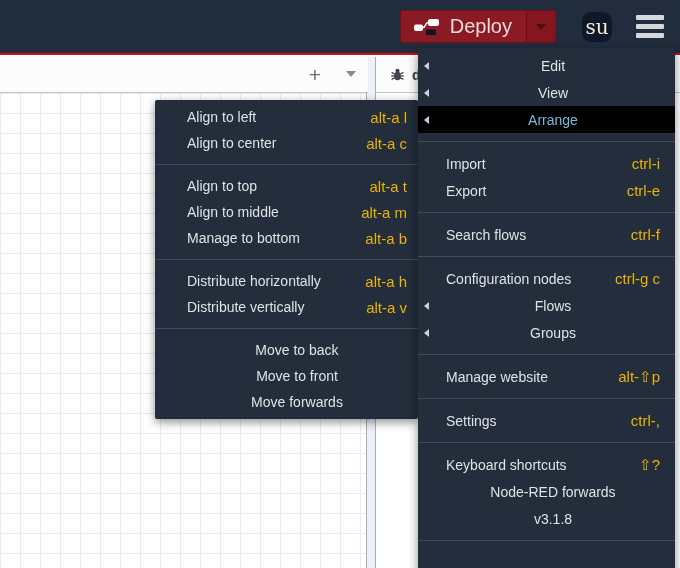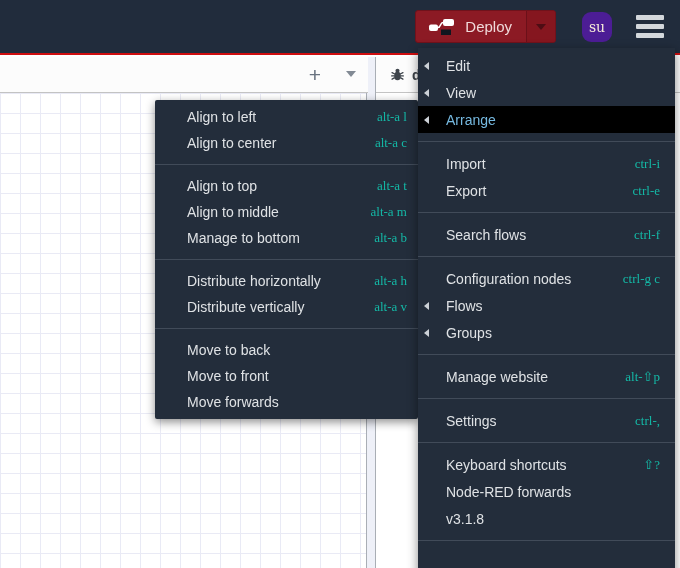--- a/index.html
+++ b/index.html
@@ -14,32 +14,32 @@
     background:#212c3c; border-bottom:2px solid #cf0e10;
     display:flex; align-items:center; justify-content:flex-end;
     padding-right:14px; z-index:20;
   }
   .deploy-btn {
     display:flex; align-items:stretch; height:33px; border-radius:3px;
     overflow:hidden; background:#8c1a24; border:1px solid #70121b;
     cursor:pointer; margin-right:26px;
   }
   .deploy-main { display:flex; align-items:center; gap:10px; padding:0 14px 0 12px; }
-  .deploy-label { color:#f0d9d9; font-size:15px; }
+  .deploy-label { color:#f0d9d9; font-size:20px; }
   .deploy-caret {
     display:flex; align-items:center; padding:0 9px;
     background:#85161f; border-left:1px solid #6b1019;
   }
   .caret-down {
     width:0; height:0; border-left:5px solid transparent;
     border-right:5px solid transparent; border-top:6px solid #4d0d14;
   }
   .avatar {
-    width:30px; height:30px; border-radius:9px; background:#4c1d95;
-    color:#f7ecd9; font-family:"DejaVu Serif", serif; font-size:14px;
+    width:30px; height:30px; border-radius:9px; background:#0f172a;
+    color:#f7ecd9; font-family:"DejaVu Serif", serif; font-size:20px;
     display:flex; align-items:center; justify-content:center;
     cursor:pointer; margin-right:22px;
   }
   .hamburger { display:flex; flex-direction:column; gap:4px; cursor:pointer; padding:2px; }
   .hamburger span { width:28px; height:5px; background:#d4d8dc; border-radius:1px; }
 
   
   .canvas-toolbar {
     position:absolute; left:0; top:57px; width:368px; height:36px;
     background:#fcfcfc; border-bottom:1px solid #c3c3c3; z-index:5;
@@ -77,25 +77,25 @@
   .bug-icon { width:15px; height:15px; flex:0 0 auto; }
   .sidebar-tab-label { font-size:14px; color:#3c4248; font-weight:bold; }
 
   
   .menu-panel {
     position:absolute; background:#232d3b; padding:4px 0;
     box-shadow:0 3px 10px rgba(0,0,0,0.45);
   }
   .menu-row {
     position:relative; display:flex; align-items:center;
-    color:#dfe2e5; font-size:14px; cursor:pointer;
+    color:#dfe2e5; font-size:14px; cursor:pointer;justify-content:center;
   }
   .menu-row .shortcut {
-    margin-left:auto; font-family:Liberation Serif, serif;
-    font-size:13px; color:#14b8a6;
+    margin-left:auto; font-family:Liberation Sans, sans-serif;
+    font-size:15px; color:#eab308;
   }
   .menu-sep { height:1px; background:#414b59; margin:8px 0; }
   .submenu-arrow {
     position:absolute; left:6px; top:50%; margin-top:-4px;
     width:0; height:0; border-top:4.5px solid transparent;
     border-bottom:4.5px solid transparent; border-right:5.5px solid #ccd1d7;
   }
   .menu-row.active { background:#000000; }
   .menu-row.active .label { color:#76b9e0; }
 

